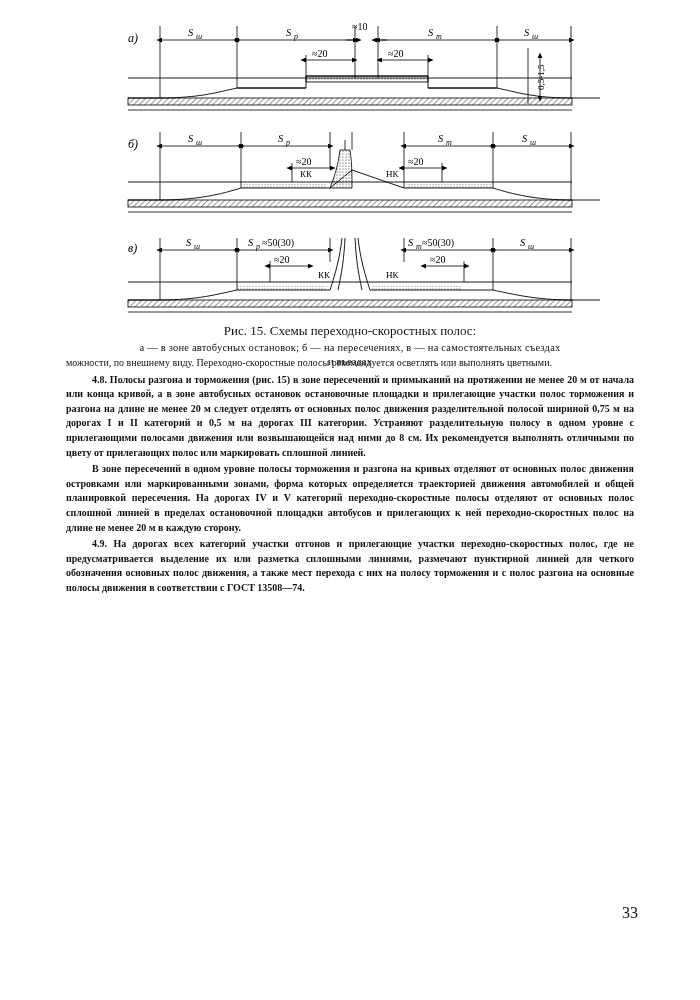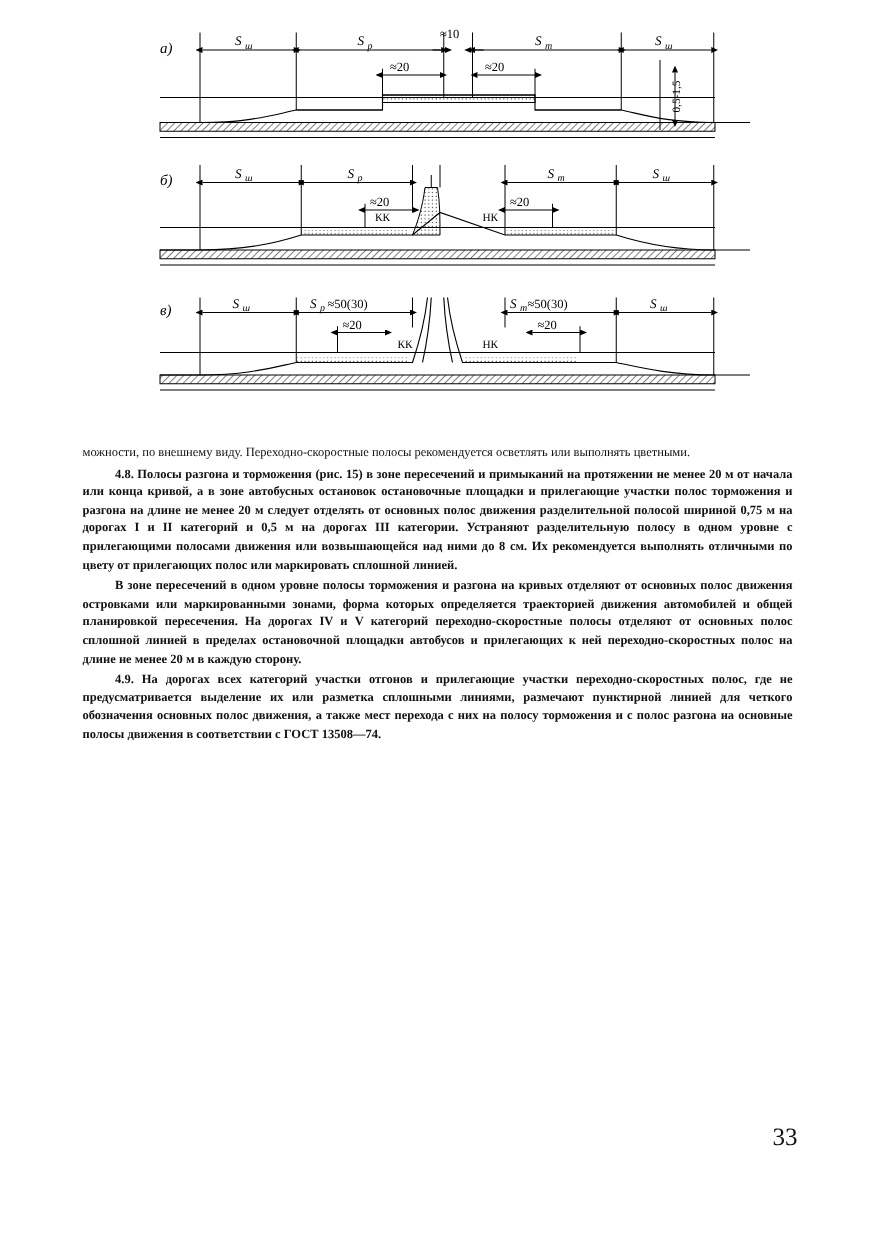--- a/index.html
+++ b/index.html
@@ -73,21 +73,21 @@
     font-weight: bold;
   }
   .body-text p + p {
     margin-top: 1px;
   }
 
   .page-number {
     position: absolute;
     right: 62px;
     bottom: 78px;
-    font-size: 20px;
+    font-size: 16px;
   }
 </style>
 </head>
 <body>
 
 <div class="page">
 
   <div class="figure">
     <svg width="700" height="320" viewBox="0 0 700 320">
       <defs>
@@ -271,20 +271,25 @@
           <rect x="372" y="286" width="90" height="4" fill="url(#dots)" stroke="none"></rect>
           <g>
             <rect x="128" y="300" width="444" height="7" fill="url(#hatch)" stroke="#000" stroke-width="0.8"></rect>
             <line x1="128" y1="312" x2="572" y2="312" stroke="#000" stroke-width="0.8"></line>
           </g>
         </g>
 
       </g>
     </svg>
 
+    <div class="fig-caption">
+      <div class="line1">Рис. 15. Схемы переходно-скоростных полос:</div>
+      <div class="line2">а — в зоне автобусных остановок;  б — на пересечениях,  в — на самостоятельных съездах</div>
+      <div class="line3">и въездах</div>
+    </div>
   </div>
 
   <div class="body-text">
     <p>можности, по внешнему виду. Переходно-скоростные полосы рекомендуется осветлять или выполнять цветными.</p>
     <p class="indent">4.8. Полосы разгона и торможения (рис. 15) в зоне пересечений и примыканий на протяжении не менее 20 м от начала или конца кривой, а в зоне автобусных остановок остановочные площадки и прилегающие участки полос торможения и разгона на длине не менее 20 м следует отделять от основных полос движения разделительной полосой шириной 0,75 м на дорогах I и II категорий и 0,5 м на дорогах III категории. Устраняют разделительную полосу в одном уровне с прилегающими полосами движения или возвышающейся над ними до 8 см. Их рекомендуется выполнять отличными по цвету от прилегающих полос или маркировать сплошной линией.</p>
     <p class="indent">В зоне пересечений в одном уровне полосы торможения и разгона на кривых отделяют от основных полос движения островками или маркированными зонами, форма которых определяется траекторией движения автомобилей и общей планировкой пересечения. На дорогах IV и V категорий переходно-скоростные полосы отделяют от основных полос сплошной линией в пределах остановочной площадки автобусов и прилегающих к ней переходно-скоростных полос на длине не менее 20 м в каждую сторону.</p>
     <p class="indent">4.9. На дорогах всех категорий участки отгонов и прилегающие участки переходно-скоростных полос, где не предусматривается выделение их или разметка сплошными линиями,  размечают пунктирной линией для четкого обозначения основных полос движения, а также мест перехода с них на полосу торможения и с полос разгона на основные  полосы  движения  в  соответствии с ГОСТ 13508—74.</p>
   </div>
 
   <div class="page-number">33</div>

